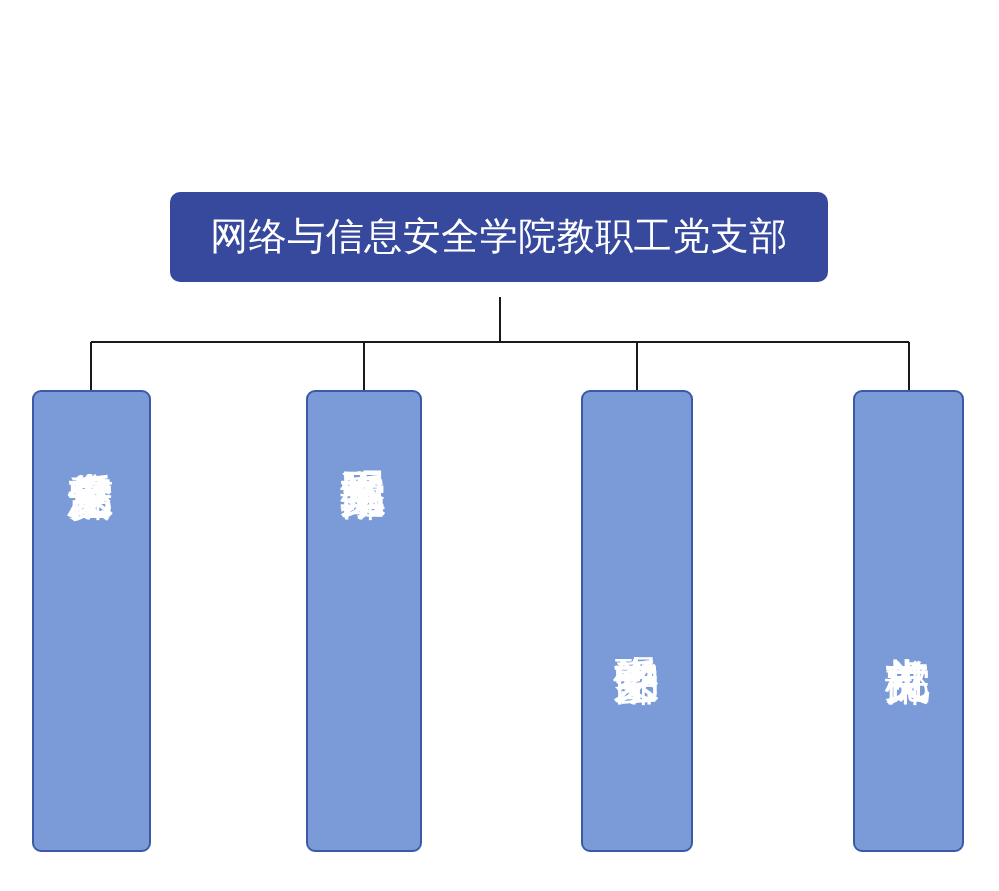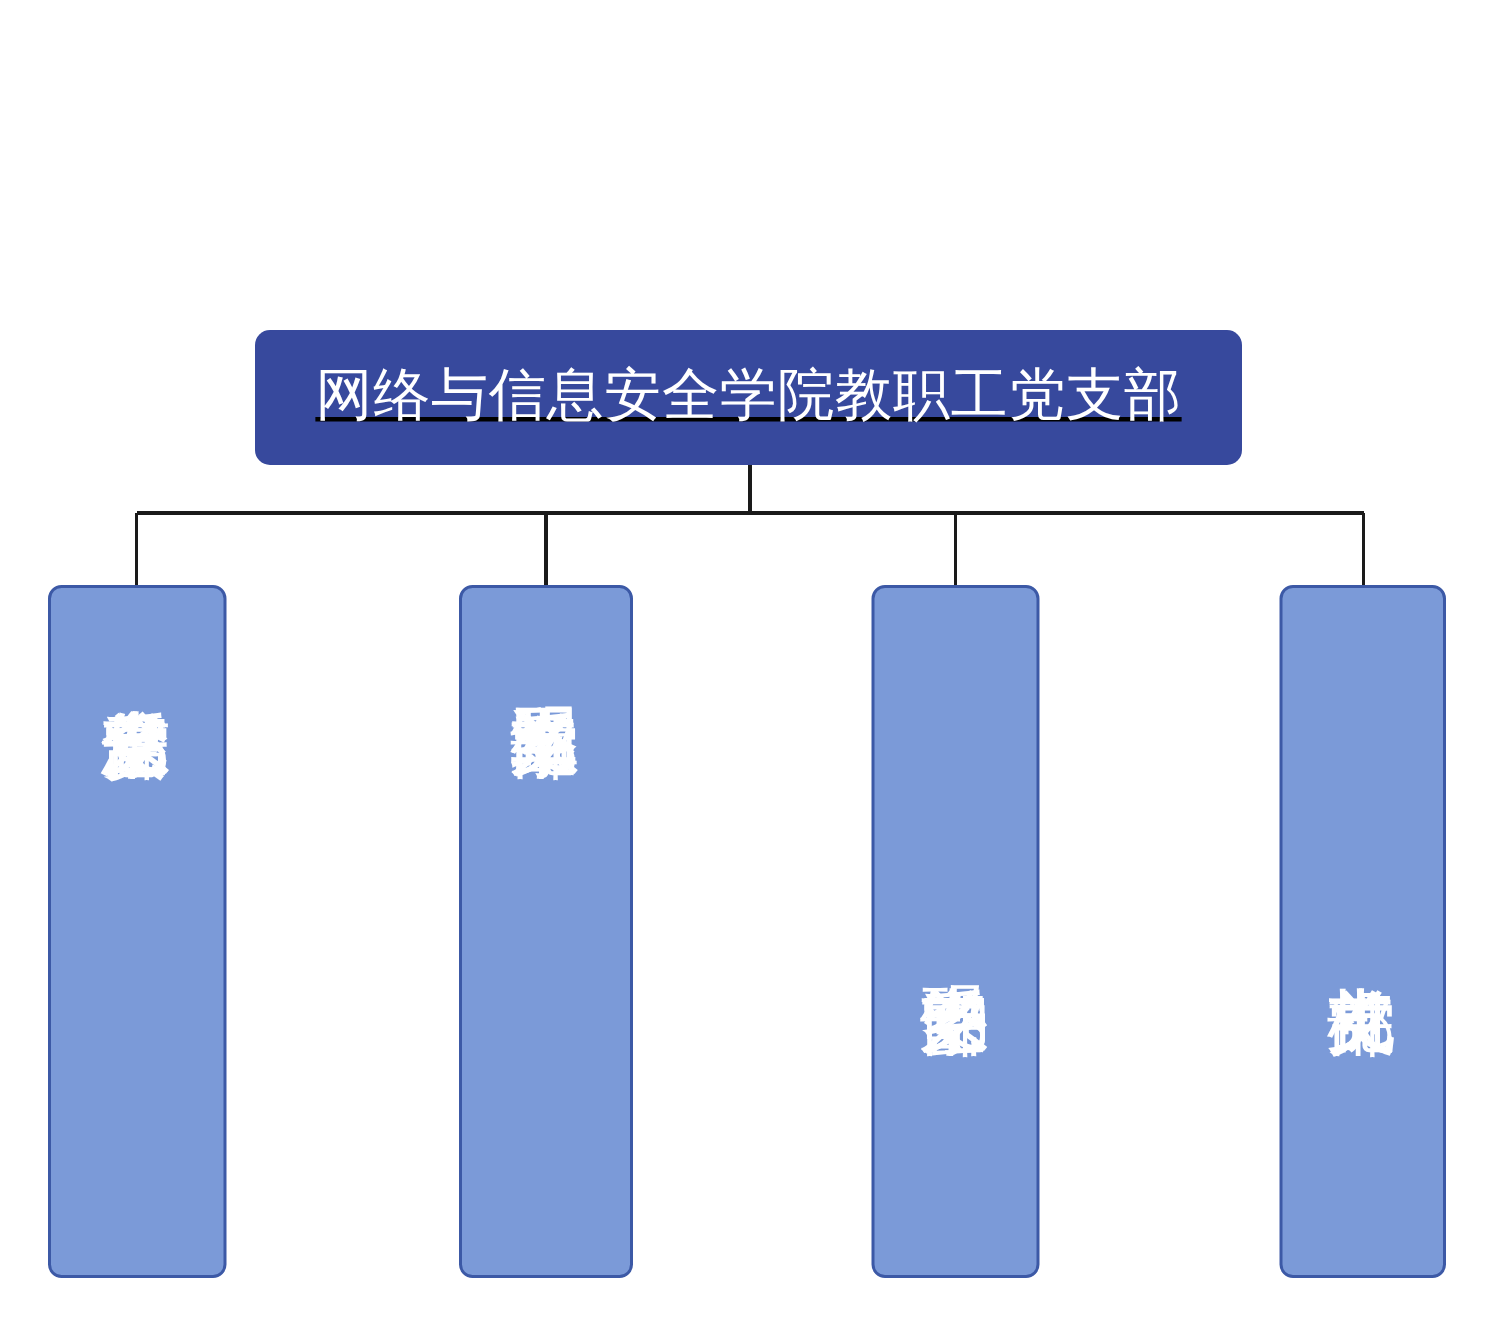--- a/index.html
+++ b/index.html
@@ -25,30 +25,29 @@
     top: 0;
     width: 999px;
     height: 891px;
     pointer-events: none;
   }
 
   
   .root-node {
     position: absolute;
     left: 170px;
-    top: 220px;
+    top: 192px;
     width: 658px;
     height: 90px;
     border-radius: 10px;
     background: #37499D;
     display: flex;
     align-items: center;
     justify-content: center;
     box-sizing: border-box;
-    text-decoration: underline;
   }
   .root-label {
     color: #ffffff;
     font-size: 38px;
     line-height: 1.05;
     letter-spacing: 0.5px;
     white-space: nowrap;
   }
 
   

